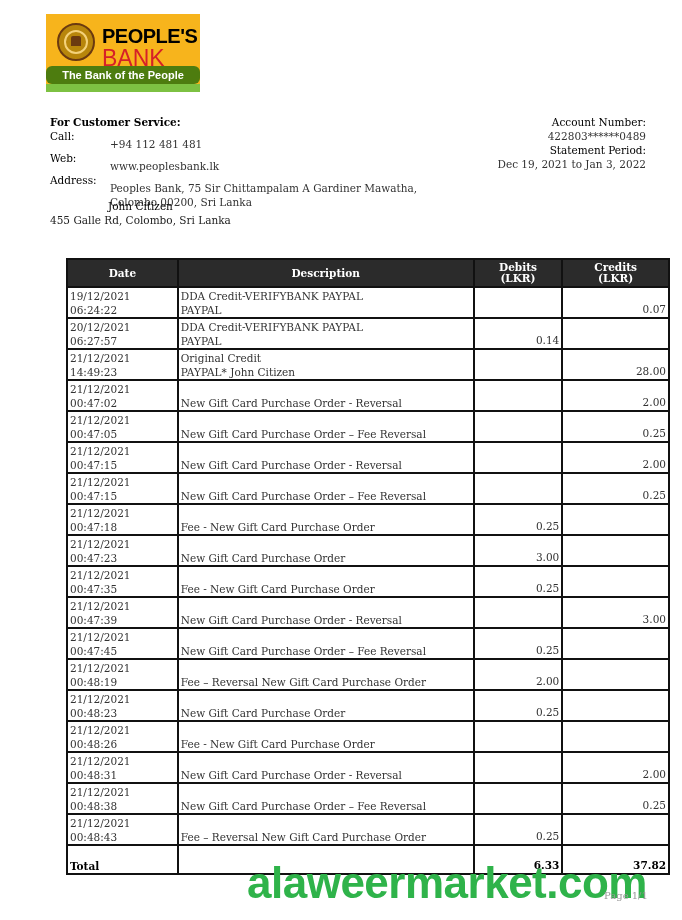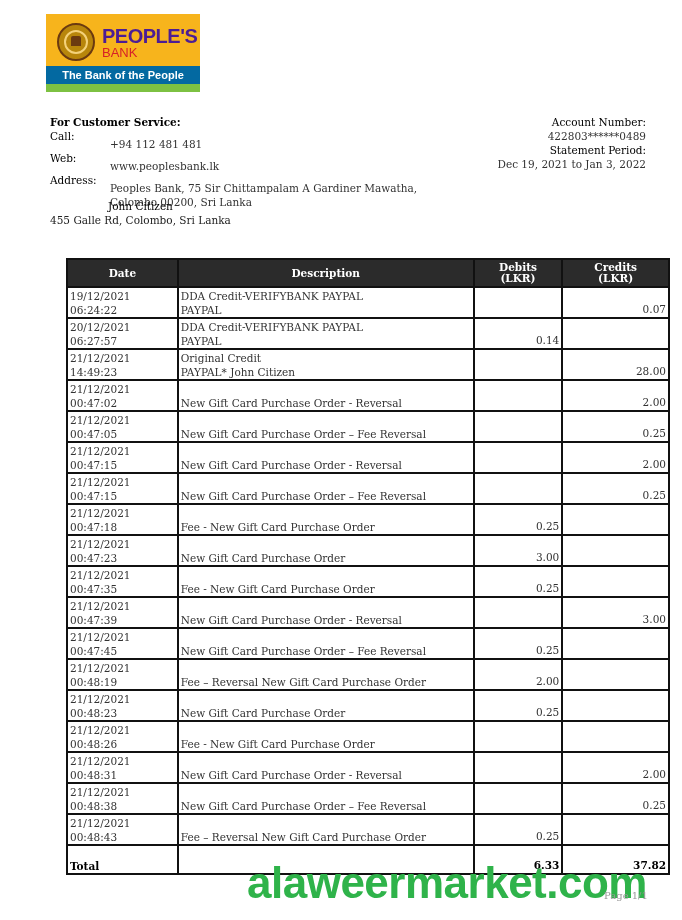--- a/index.html
+++ b/index.html
@@ -1,23 +1,23 @@
 <!DOCTYPE html>
 <html><head>
   <meta charset="utf-8">
   <style>
     html, body { margin: 0; padding: 0; background: #ffffff; }
     body { width: 682px; height: 920px; position: relative; overflow: hidden; font-family: "DejaVu Serif", "Liberation Serif", serif; color: #222; }
     .logo { position: absolute; left: 46px; top: 14px; width: 154px; height: 78px; background: #f7b41c; }
     .logo .seal { position: absolute; left: 11px; top: 9px; width: 38px; height: 38px; border-radius: 50%; background: #b8860b; border: 2px solid #6b3a10; box-sizing: border-box; }
     .logo .seal::before { content: ""; position: absolute; left: 5px; top: 5px; width: 24px; height: 24px; border-radius: 50%; border: 2px solid #f4d27a; box-sizing: border-box; }
     .logo .seal::after { content: ""; position: absolute; left: 12px; top: 11px; width: 10px; height: 10px; background: #6b3a10; border-radius: 2px 2px 0 0; }
-    .logo .name1 { position: absolute; left: 56px; top: 11px; font-family: "Liberation Sans", sans-serif; font-weight: bold; font-size: 20px; color: #4c1d95; letter-spacing: -0.5px; }
-    .logo .name2 { position: absolute; left: 56px; top: 31px; font-family: "Liberation Sans", sans-serif; font-size: 13px; color: #d62128; }
-    .logo .tagline { position: absolute; left: 0; top: 52px; width: 154px; height: 18px; background: #0369a1; color: #fff; font-family: "Liberation Sans", sans-serif; font-weight: bold; font-size: 11px; line-height: 18px; text-align: center; }
+    .logo .name1 { position: absolute; left: 56px; top: 11px; font-family: "Liberation Sans", sans-serif; font-weight: bold; font-size: 20px; color: #000000; letter-spacing: -0.5px; }
+    .logo .name2 { position: absolute; left: 56px; top: 31px; font-family: "Liberation Sans", sans-serif; font-size: 23px; color: #d62128; }
+    .logo .tagline { position: absolute; left: 0; top: 52px; width: 154px; height: 18px; background: #4d7c0f; color: #fff; font-family: "Liberation Sans", sans-serif; font-weight: bold; font-size: 11px; line-height: 18px; text-align: center; border-radius: 6px; }
     .logo .greenbar { position: absolute; left: 0; top: 70px; width: 154px; height: 8px; background: #7dc142; }
 
     .cs { position: absolute; left: 50px; top: 115px; font-size: 10.5px; line-height: 14px; }
     .cs .h { font-weight: bold; color: #000; }
     .cs .row { display: flex; }
     .cs .lbl { width: 60px; font-weight: normal; color: #000; }
     .cs .val { color: #333; margin-top: 8px; }
 
     .acct { position: absolute; right: 36px; top: 115px; text-align: right; font-size: 10.5px; line-height: 14px; }
     .acct .h { font-weight: normal; color: #000; }

